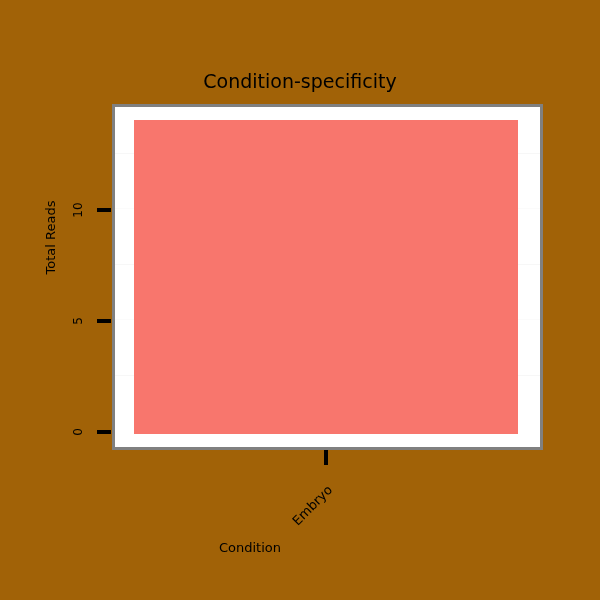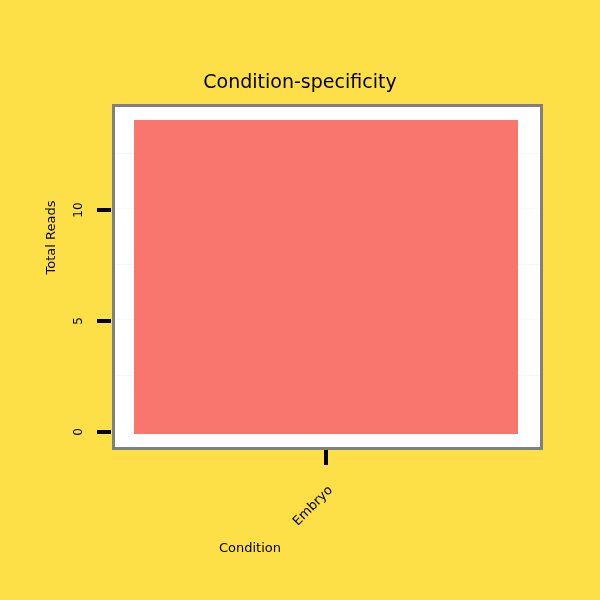--- a/index.html
+++ b/index.html
@@ -14,21 +14,21 @@
     font-family: "DejaVu Sans", sans-serif;
     color: #000000;
     overflow: hidden;
   }
 
   #plot-root {
     position: absolute;
     left: 0; top: 0;
     width: 600px;
     height: 600px;
-    background: #fde047;
+    background: #a16207;
   }
 
   
   .chart-title {
     position: absolute;
     left: 0;
     top: 70px;
     width: 600px;
     text-align: center;
     font-size: 19px;

